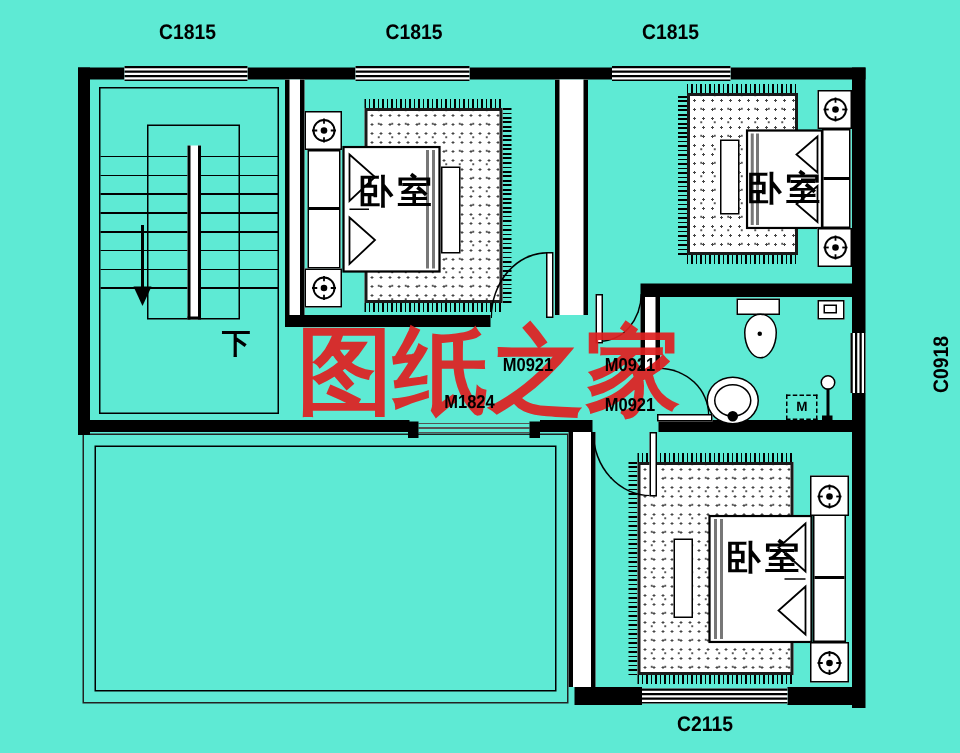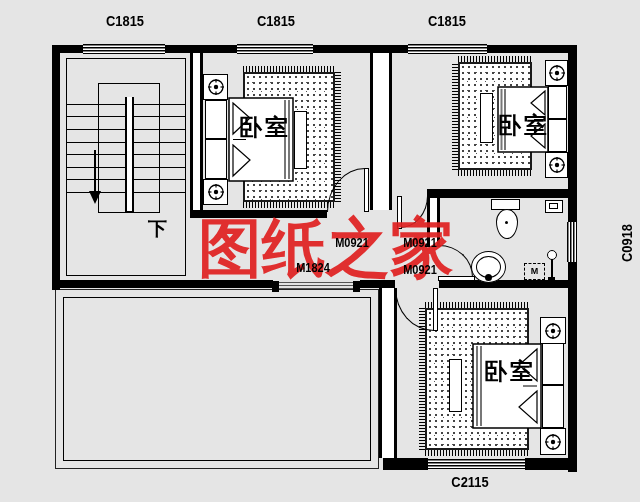--- a/index.html
+++ b/index.html
@@ -1,17 +1,17 @@
 <!DOCTYPE html>
 <html><head>
 <meta charset="utf-8">
 <style>
   * { box-sizing: border-box; margin: 0; padding: 0; }
   body { background:#fff; font-family:"Liberation Sans", sans-serif; }
-  .plan { position:relative; width:640px; height:502px; background:#e5e5e5; overflow:hidden; }
+  .plan { position:relative; width:640px; height:502px; background:#5eead4; overflow:hidden; }
   .abs { position:absolute; }
   .wall { position:absolute; background:#000; z-index:5; }
   .dwv { position:absolute; background:#fff; border-left:3.5px solid #000; border-right:3.5px solid #000; z-index:6; }
   .thin { position:absolute; border:1px solid #000; z-index:2; }
   .thin2 { position:absolute; border:1.5px solid #222; z-index:2; }
   .winh { position:absolute; z-index:7; background-color:#fff;
     background-image:linear-gradient(#000,#000),linear-gradient(#000,#000),linear-gradient(#000,#000),linear-gradient(#000,#000);
     background-repeat:no-repeat; background-size:100% 1.5px;
     background-position:0 0,0 33%,0 66%,0 100%; }
   .winv { position:absolute; z-index:7; background-color:#fff;

